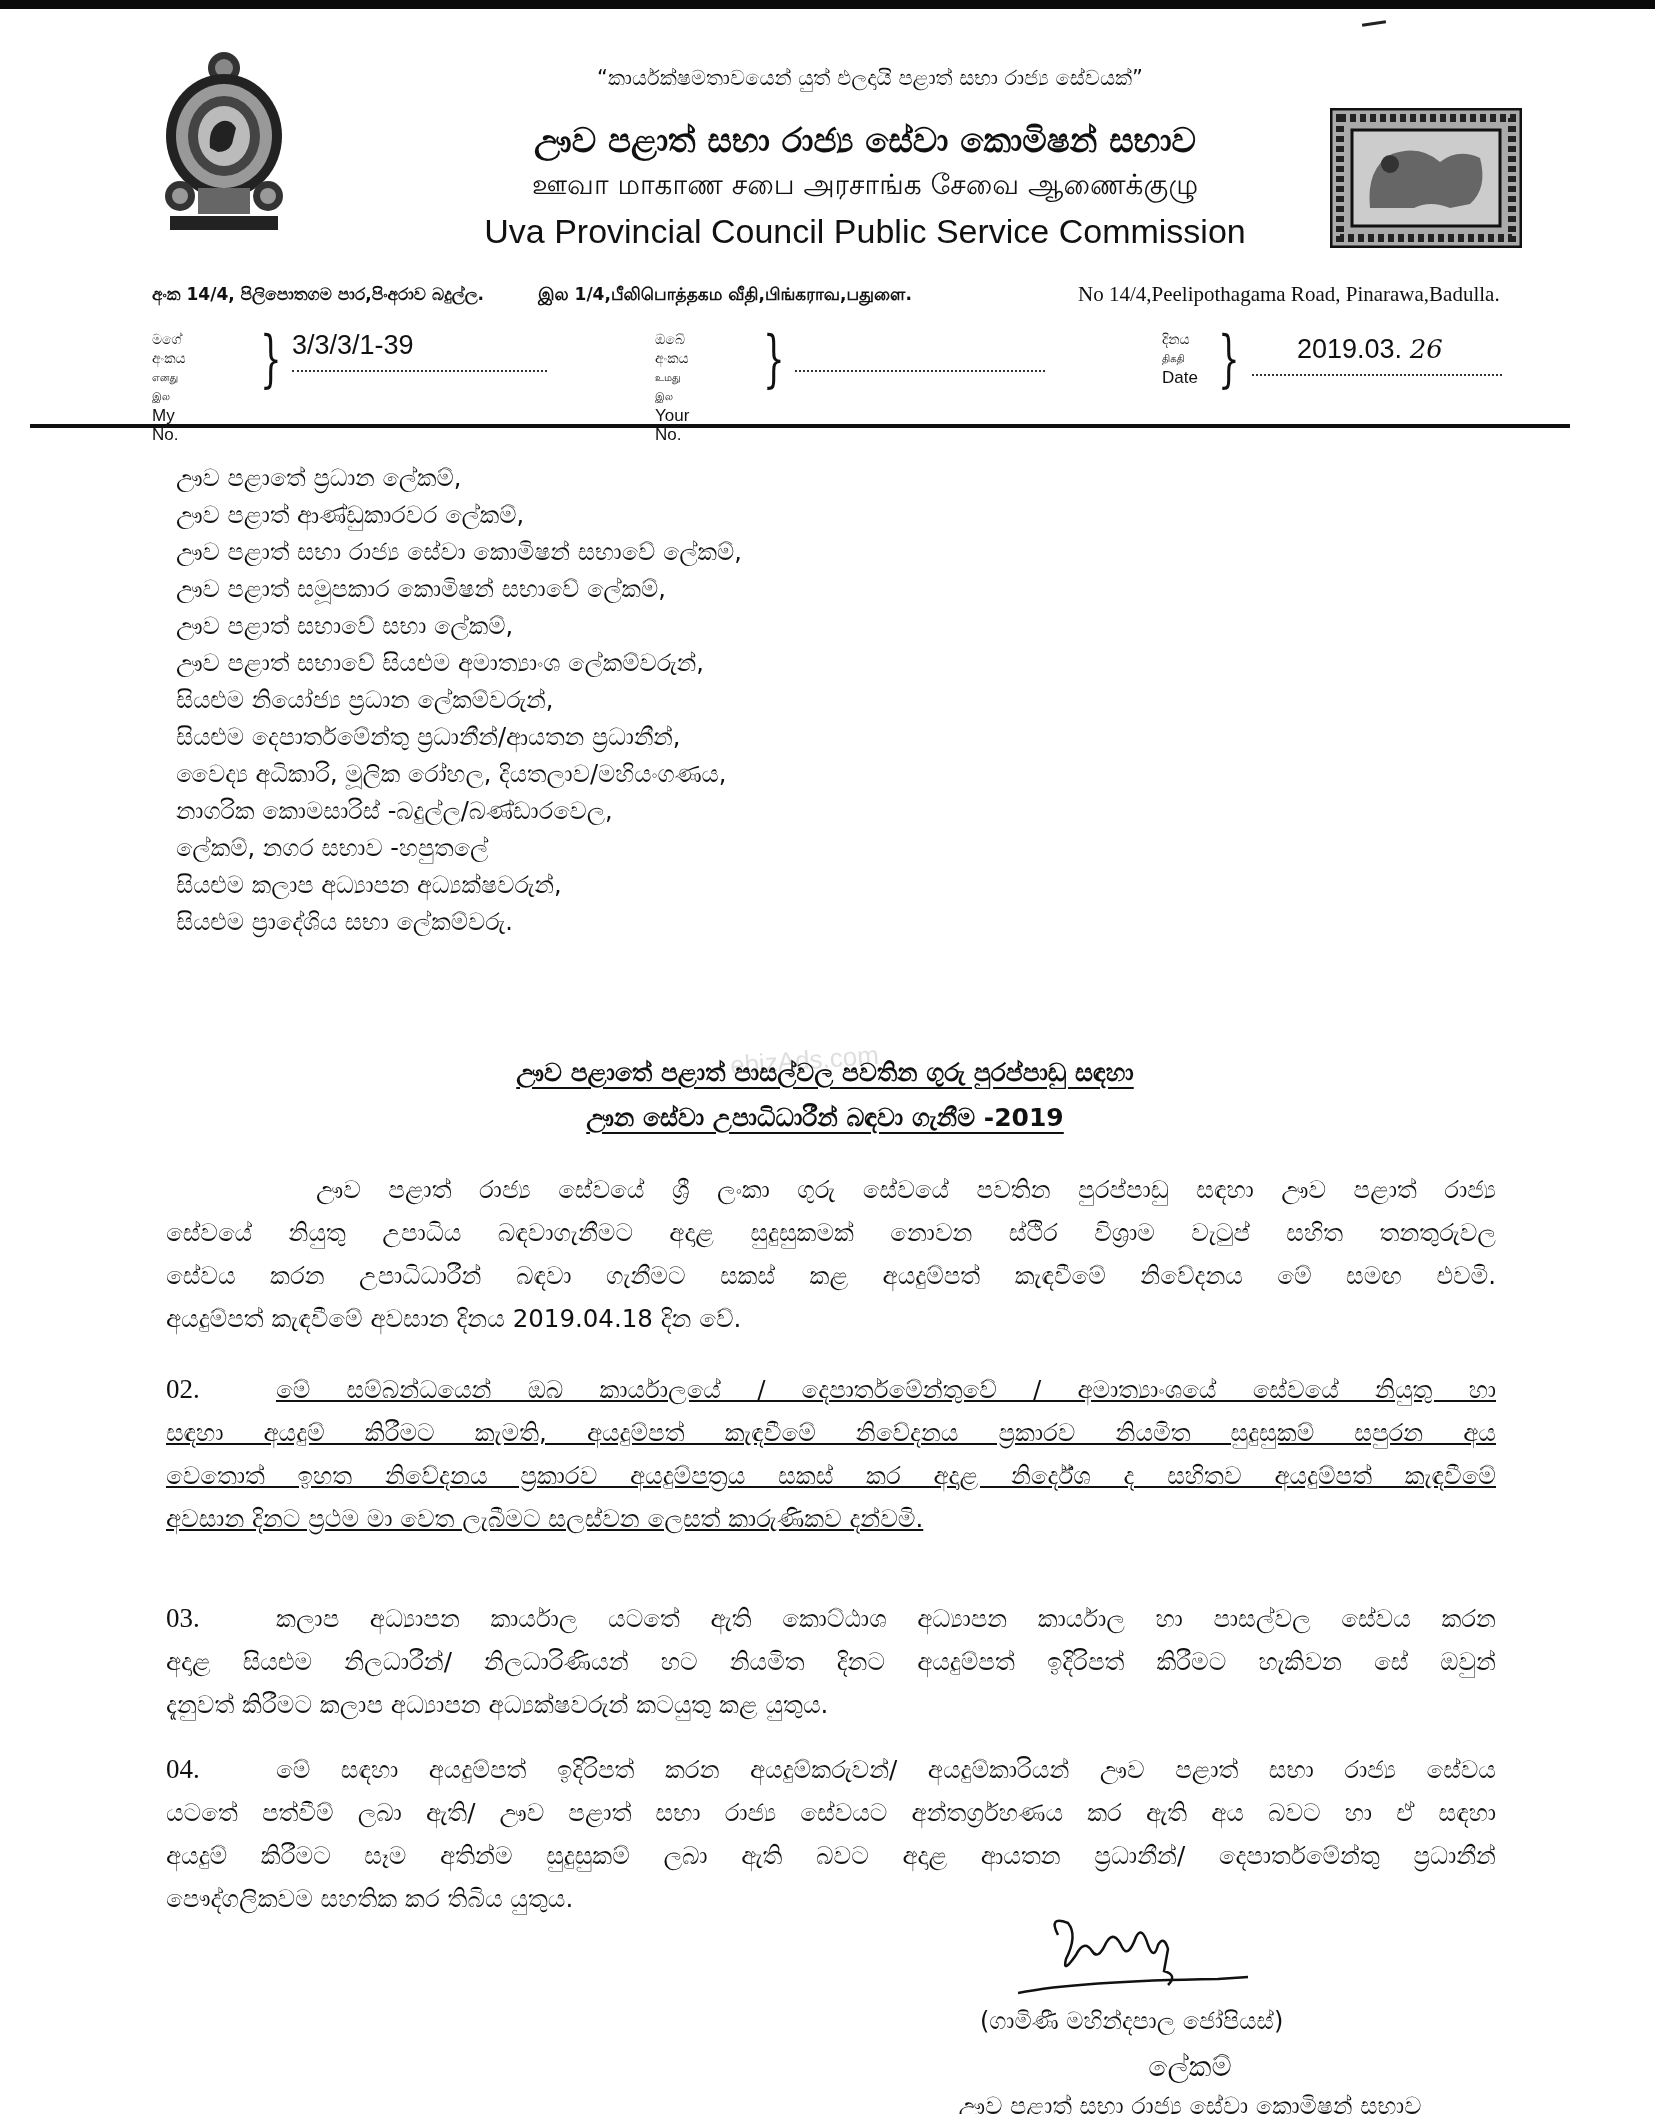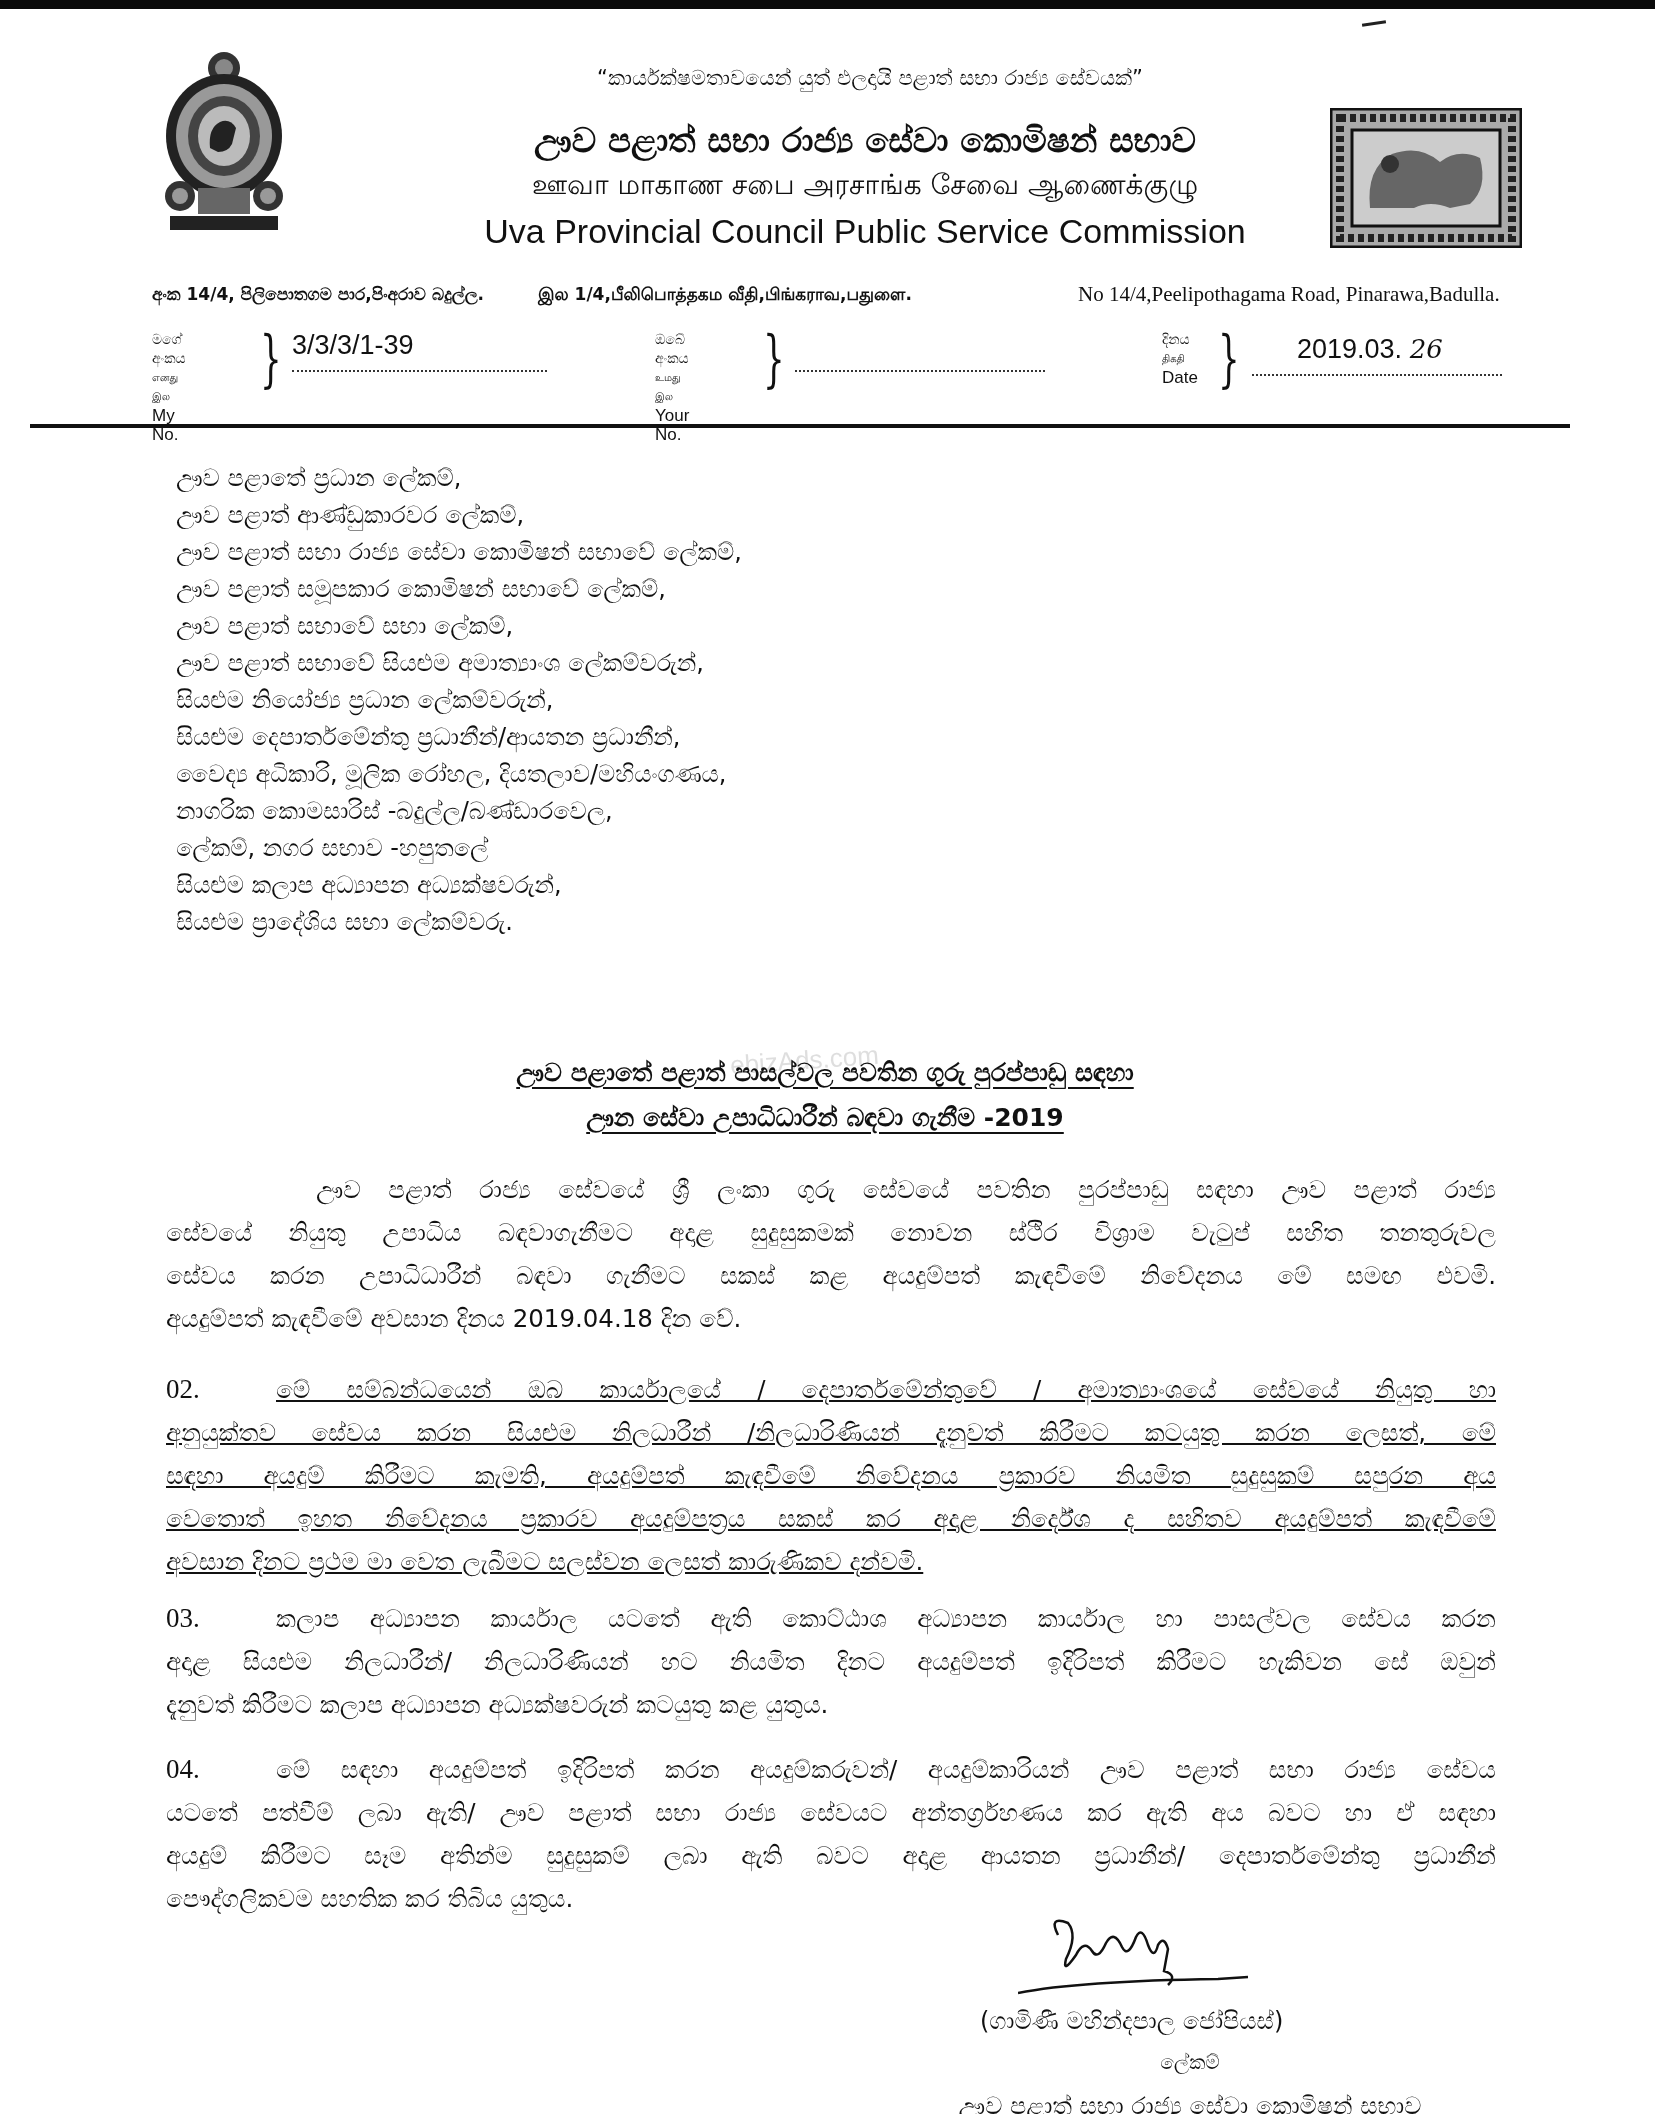--- a/index.html
+++ b/index.html
@@ -54,21 +54,21 @@
   .para .line.last { text-align-last: left; }
   .para .num { font-family: "Liberation Serif", serif; font-size: 27px; display: inline-block; width: 110px; }
   .p1 { top: 1168px; }
   .p1 .indent { display: inline-block; width: 150px; }
   .p2 { top: 1368px; text-decoration: underline; }
   .p3 { top: 1597px; }
   .p4 { top: 1748px; }
 
   .signature { position: absolute; left: 1018px; top: 1915px; width: 300px; height: 80px; }
   .sig-name { position: absolute; left: 980px; top: 2007px; width: 420px; text-align: left; font-size: 24px; }
-  .sig-title { position: absolute; left: 980px; top: 2050px; width: 420px; text-align: center; font-size: 20px; }
+  .sig-title { position: absolute; left: 980px; top: 2050px; width: 420px; text-align: center; font-size: 28px; }
   .sig-org { position: absolute; left: 880px; top: 2092px; width: 620px; text-align: center; font-size: 24px; white-space: nowrap; }
 </style>
 </head>
 <body>
 
 <div class="topbar"></div>
 <div class="stray-mark"></div>
 
 <svg class="emblem" viewBox="0 0 132 184">
   <circle cx="66" cy="20" r="16" fill="#333"></circle>
@@ -163,21 +163,20 @@
 
 <div class="para p1">
   <span class="line"><span class="indent"></span><span>ඌව පළාත් රාජ්‍ය සේවයේ ශ්‍රී ලංකා ගුරු සේවයේ පවතින පුරප්පාඩු සඳහා ඌව පළාත් රාජ්‍ය</span></span>
   <span class="line">සේවයේ නියුතු උපාධිය බඳවාගැනීමට අදාළ සුදුසුකමක් නොවන ස්ථිර විශ්‍රාම වැටුප් සහිත තනතුරුවල</span>
   <span class="line">සේවය කරන උපාධිධාරීන් බඳවා ගැනීමට සකස් කළ අයදුම්පත් කැඳවීමේ නිවේදනය මේ සමඟ එවමි.</span>
   <span class="line last">අයදුම්පත් කැඳවීමේ අවසාන දිනය 2019.04.18 දින වේ.</span>
 </div>
 
 <div class="para p2">
   <span class="line"><span class="num">02.</span><span>මේ සම්බන්ධයෙන් ඔබ කාර්යාලයේ / දෙපාර්තමේන්තුවේ / අමාත්‍යාංශයේ සේවයේ නියුතු හා</span></span>
-  <span class="line">අනුයුක්තව සේවය කරන සියළුම නිලධාරීන් /නිලධාරිණියන් දැනුවත් කිරීමට කටයුතු කරන ලෙසත්, මේ</span>
   <span class="line">සඳහා අයදුම් කිරීමට කැමති, අයදුම්පත් කැඳවීමේ නිවේදනය ප්‍රකාරව නියමිත සුදුසුකම් සපුරන අය</span>
   <span class="line">වෙතොත් ඉහත නිවේදනය ප්‍රකාරව අයදුම්පත්‍රය සකස් කර අදාළ නිර්දේශ ද සහිතව අයදුම්පත් කැඳවීමේ</span>
   <span class="line last">අවසාන දිනට ප්‍රථම මා වෙත ලැබීමට සලස්වන ලෙසත් කාරුණිකව දන්වමි.</span>
 </div>
 
 <div class="para p3">
   <span class="line"><span class="num">03.</span><span>කලාප අධ්‍යාපන කාර්යාල යටතේ ඇති කොට්ඨාශ අධ්‍යාපන කාර්යාල හා පාසල්වල සේවය කරන</span></span>
   <span class="line">අදාළ සියළුම නිලධාරීන්/ නිලධාරිණියන් හට නියමිත දිනට අයදුම්පත් ඉදිරිපත් කිරීමට හැකිවන සේ ඔවුන්</span>
   <span class="line last">දැනුවත් කිරීමට කලාප අධ්‍යාපන අධ්‍යක්ෂවරුන් කටයුතු කළ යුතුය.</span>
 </div>

